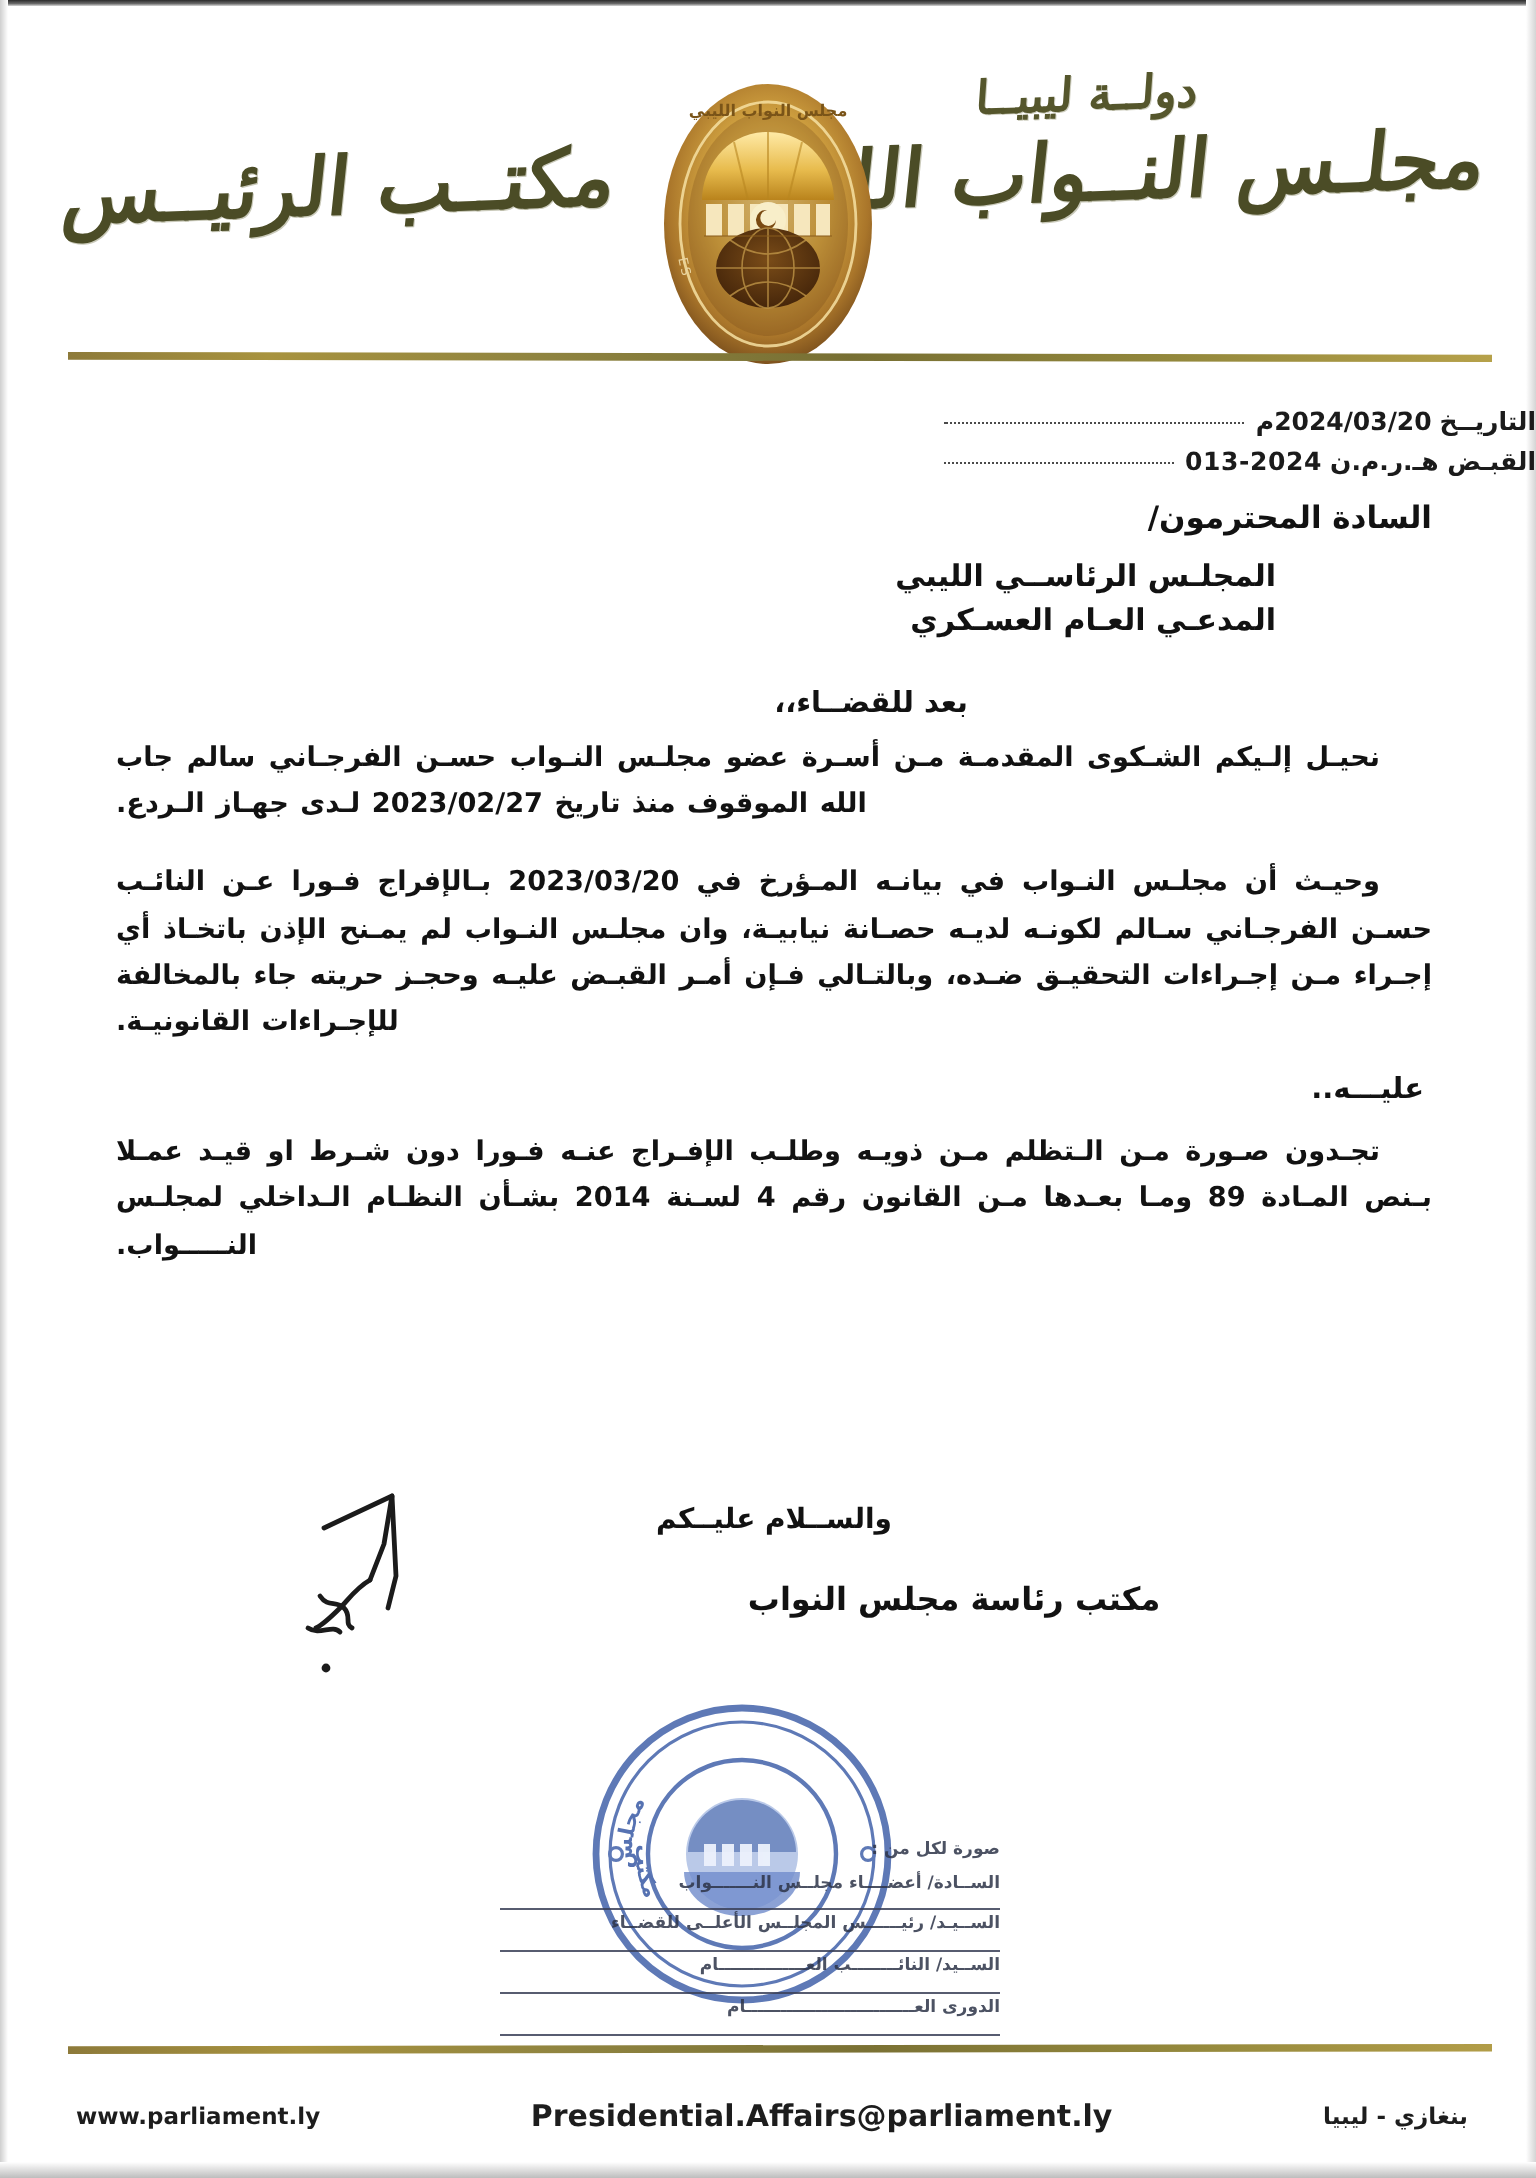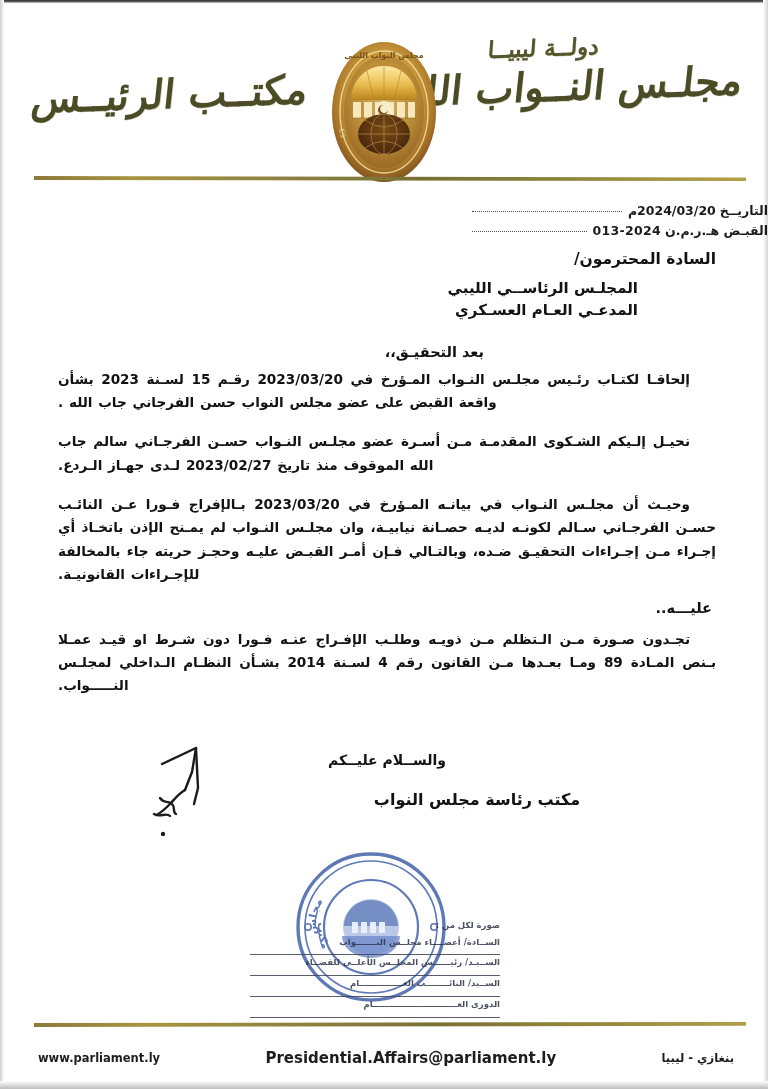--- a/index.html
+++ b/index.html
@@ -375,23 +375,22 @@
 
   <div class="body-area">
 
     <div class="addressee-head">السادة المحترمون/</div>
 
     <ul class="addressee-list">
       <li>المجلـس الرئاســي الليبي</li>
       <li>المدعـي العـام العسـكري</li>
     </ul>
 
-    <div class="salutation">بعد التحقيـق،،</div>
-
-    <p class="para">إلحاقـا لكتـاب رئـيس مجلـس النـواب المـؤرخ في 2023/03/20 رقـم 15 لسـنة 2023 بشأن واقعة القبض على عضو مجلس النواب حسن الفرجاني جاب الله .</p>
+    <div class="salutation">بعد للقضــاء،،</div>
+
 
     <p class="para">نحيـل إلـيكم الشـكوى المقدمـة مـن أسـرة عضو مجلـس النـواب حسـن الفرجـاني سالم جاب الله الموقوف منذ تاريخ 2023/02/27 لـدى جهـاز الـردع.</p>
 
     <p class="para tight">وحيـث أن مجلـس النـواب في بيانـه المـؤرخ في 2023/03/20 بـالإفراج فـورا عـن النائـب حسـن الفرجـاني سـالم لكونـه لديـه حصـانة نيابيـة، وان مجلـس النـواب لم يمـنح الإذن باتخـاذ أي إجـراء مـن إجـراءات التحقيـق ضـده، وبالتـالي فـإن أمـر القبـض عليـه وحجـز حريته جاء بالمخالفة للإجـراءات القانونيـة.</p>
 
     <div class="standalone">عليـــه..</div>
 
     <p class="para">تجـدون صـورة مـن الـتظلم مـن ذويـه وطلـب الإفـراج عنـه فـورا دون شـرط او قيـد عمـلا بـنص المـادة 89 ومـا بعـدها مـن القانون رقم 4 لسـنة 2014 بشـأن النظـام الـداخلي لمجلـس النـــــواب.</p>
   </div>
 

